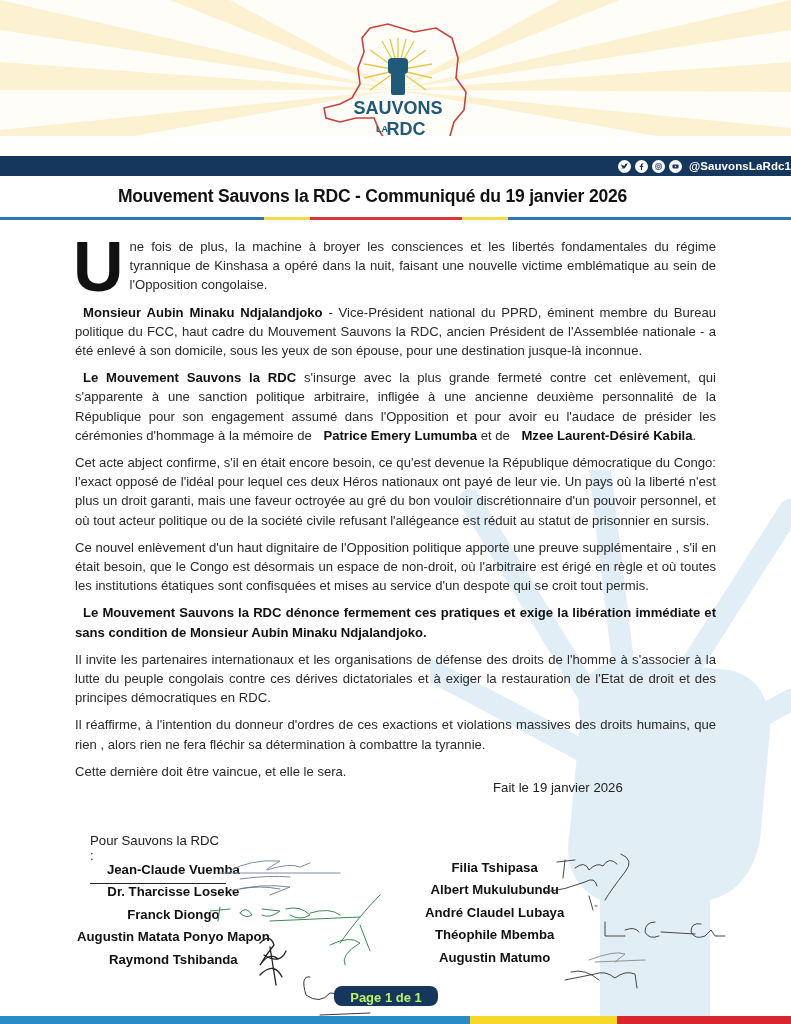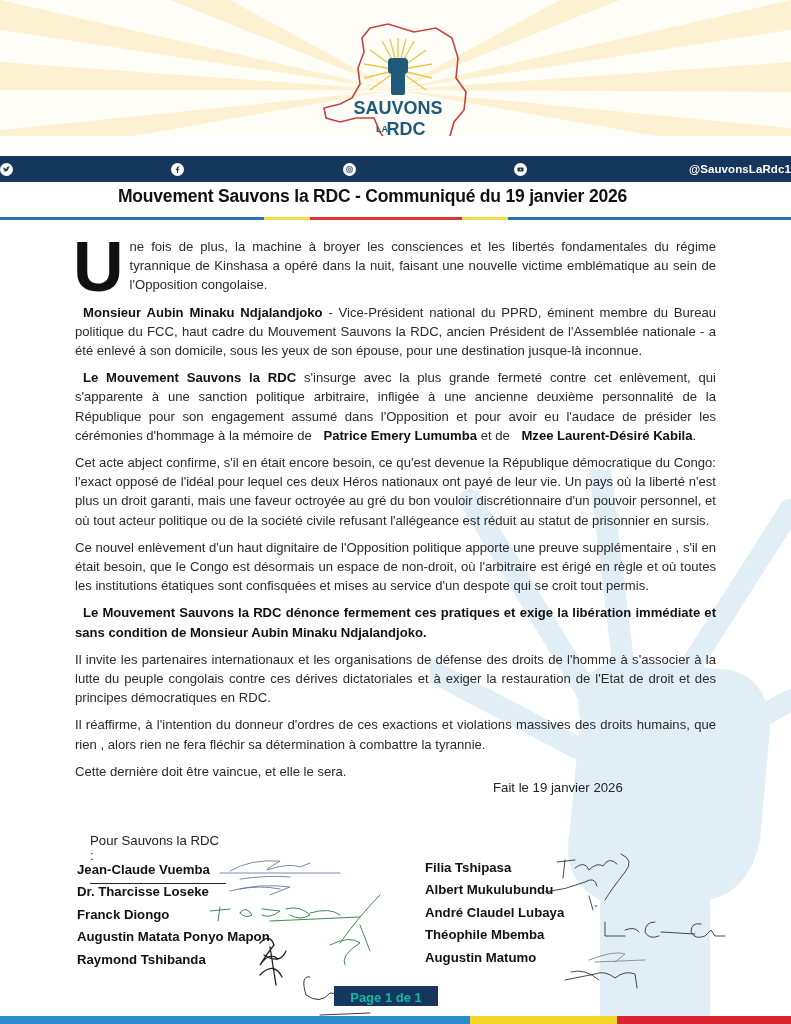--- a/index.html
+++ b/index.html
@@ -4,21 +4,21 @@
   <style>
     * { box-sizing: border-box; margin: 0; padding: 0; }
     html, body { width: 791px; height: 1024px; overflow: hidden; background: #ffffff; }
     body { position: relative; font-family: "Liberation Sans", sans-serif; color: #222; }
 
     
     .header { position: absolute; left: 0; top: 0; width: 791px; height: 136px; overflow: hidden; background: #fffdf7; }
     .rays { position: absolute; left: 0; top: 0; width: 791px; height: 156px; }
     .logo { position: absolute; left: 318px; top: 18px; width: 160px; height: 136px; }
 
-    .social-bar { position: absolute; left: 0; top: 156px; width: 791px; height: 26px; background: #15375e; display: flex; align-items: center; justify-content: space-between; gap: 4px; }
+    .social-bar { position: absolute; left: 0; top: 156px; width: 791px; height: 20px; background: #15375e; display: flex; align-items: center; justify-content: flex-end; gap: 4px; }
     .social-bar .icon { width: 13px; height: 13px; border-radius: 50%; background: #ffffff; display: inline-flex; align-items: center; justify-content: center; }
     .social-bar .icon svg { width: 9px; height: 9px; }
     .social-bar .handle { color: #ffffff; font-weight: bold; font-size: 11.5px; margin-left: 3px; letter-spacing: 0.1px; }
 
     .title { position: absolute; left: 0; top: 186px; width: 745px; text-align: center; font-weight: bold; font-size: 17.5px; color: #111; letter-spacing: -0.2px; }
 
     .divider { position: absolute; left: 0; top: 217px; width: 791px; height: 3px; }
     .divider span { position: absolute; top: 0; height: 3px; }
 
     .watermark { position: absolute; left: 430px; top: 470px; width: 361px; height: 554px; opacity: 0.16; }
@@ -27,25 +27,25 @@
     .body-text p { margin-bottom: 8px; }
     .body-text b { color: #111; padding-left: 8px; }
     .drop-cap { float: left; font-size: 70px; line-height: 56px; height: 56px; font-weight: 900; color: #111; margin: 2px 6px 0 -2px; font-family: "Liberation Sans", sans-serif; }
 
     .fait { position: absolute; left: 493px; top: 780px; font-size: 13.2px; color: #222; }
 
     .pour { position: absolute; left: 90px; top: 833px; font-size: 13.2px; color: #222; padding-bottom: 20px; border-bottom: 1.5px solid #222; width: 136px; }
 
     .signers-left { position: absolute; left: 77px; top: 859px; }
     .signers-right { position: absolute; left: 425px; top: 857px; }
-    .signer { font-weight: bold; font-size: 13.2px; color: #111; height: 22.4px; line-height: 22.4px; white-space: nowrap; }
+    .signer { font-weight: bold; font-size: 13.2px; color: #111; height: 22.4px; line-height: 22.4px; white-space: nowrap; text-align: center; }
 
     .sig { position: absolute; pointer-events: none; }
 
-    .page-badge { position: absolute; left: 334px; top: 986px; width: 104px; height: 20px; border-radius: 0; background: #15375e; color: #14b8a6; font-weight: bold; font-size: 13px; text-align: center; line-height: 24px; }
+    .page-badge { position: absolute; left: 334px; top: 986px; width: 104px; height: 20px; border-radius: 8px; background: #15375e; color: #bef264; font-weight: bold; font-size: 13px; text-align: center; line-height: 24px; }
 
     .bottom-stripe { position: absolute; left: 0; top: 1016px; width: 791px; height: 8px; }
     .bottom-stripe span { position: absolute; top: 0; height: 8px; }
   </style>
 </head>
 <body>
 
 <div class="header">
   <svg class="rays" viewBox="0 0 791 156" preserveAspectRatio="none">
     <g fill="#fcefc6" opacity="0.75">

